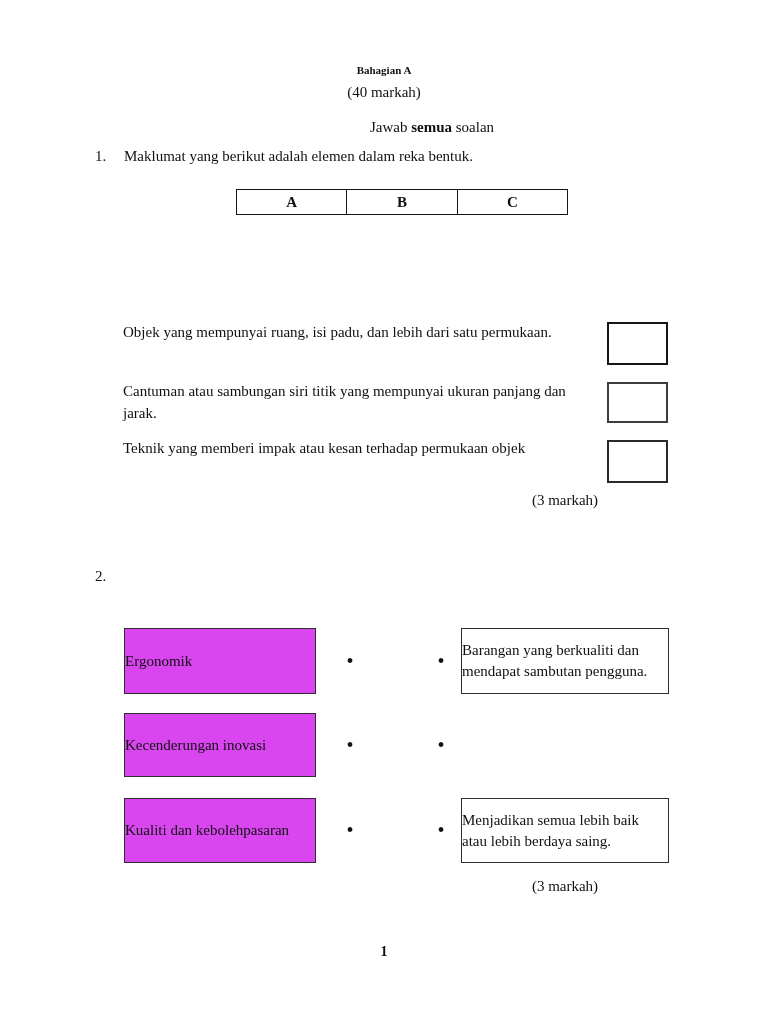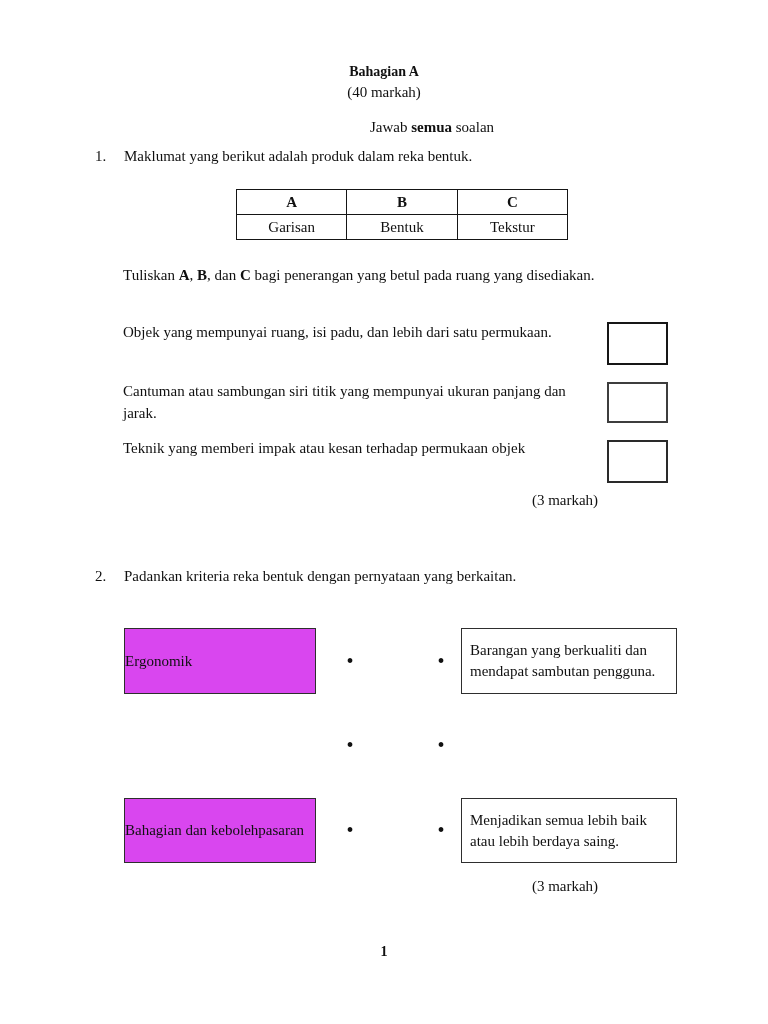--- a/index.html
+++ b/index.html
@@ -8,21 +8,21 @@
     width:768px;height:1024px;
     background:#ffffff;
     font-family:"Liberation Serif","DejaVu Serif",serif;
     color:#101010;
     font-size:15px;
     overflow:hidden;
   }
   .abs{position:absolute;}
   .center{left:0;width:768px;text-align:center;}
   
-  .title{top:64px;font-size:14px;font-weight:bold;}
+  .title{top:64px;font-size:11px;font-weight:bold;}
   .sub1{top:84px;}
   .sub2{top:119px;margin-left:48px;}
   
   .qnum{left:95px;width:28px;}
   .qtext{left:124px;}
   .q1-line{top:148px;}
   .q2-line{top:568px;}
   
   .el-table{
     left:236px;top:189px;width:332px;
@@ -56,21 +56,21 @@
   .critbox{
     position:absolute;left:124px;top:0;bottom:0;width:190px;
     border:1.5px solid #2e2e2e;background:#d946ef;
     display:flex;align-items:center;
     white-space:nowrap;
   }
   .stmtbox{
     position:absolute;left:461px;top:0;bottom:0;width:200px;
     border:1.5px solid #2e2e2e;background:#fff;
     display:flex;align-items:center;
-    padding-left:8px;padding-right:6px;
+    padding-left:0;padding-right:6px;
     line-height:21px;
   }
   .dot{
     position:absolute;top:0;bottom:0;width:12px;
     display:flex;align-items:center;justify-content:center;
     font-size:20px;color:#111;
   }
   .dotL{left:344px;}
   .dotR{left:435px;}
   
@@ -79,66 +79,60 @@
 </head>
 <body>
 
 <div class="page">
 
   <div class="abs center title">Bahagian A</div>
   <div class="abs center sub1">(40 markah)</div>
   <div class="abs center sub2"><span>Jawab </span><b>semua</b><span> soalan</span></div>
 
   <div class="abs qnum q1-line">1.</div>
-  <div class="abs qtext q1-line">Maklumat yang berikut adalah produk dalam reka bentuk.</div>
+  <div class="abs qtext q1-line">Maklumat yang berikut adalah elemen dalam reka bentuk.</div>
 
   <table class="abs el-table">
     <tbody>
         <tr>
       <th>A</th>
       <th>B</th>
       <th>C</th>
     </tr>
-    <tr>
-      <td>Garisan</td>
-      <td>Bentuk</td>
-      <td>Tekstur</td>
-    </tr>
   </tbody>
     </table>
 
-  <div class="abs wi"><span>Tuliskan </span><b>A</b><span>, </span><b>B</b><span>, dan </span><b>C</b><span> bagi penerangan yang betul pada ruang yang disediakan.</span></div>
 
   <div class="abs stmt s1">Objek yang mempunyai ruang, isi padu, dan lebih dari satu permukaan.</div>
   <div class="abs stmt s2">Cantuman atau sambungan siri titik yang mempunyai ukuran panjang dan jarak.</div>
   <div class="abs stmt s3">Teknik yang memberi impak atau kesan terhadap permukaan objek</div>
 
   <div class="abs ansbox b1"></div>
   <div class="abs ansbox b2"></div>
   <div class="abs ansbox b3"></div>
 
   <div class="abs marks m1">(3 markah)</div>
 
   <div class="abs qnum q2-line">2.</div>
-  <div class="abs qtext q2-line">Padankan kriteria reka bentuk dengan pernyataan yang berkaitan.</div>
 
   <div class="abs mrow r1">
     <div class="critbox">Ergonomik</div>
     <span class="dot dotL">•</span>
     <span class="dot dotR">•</span>
     <div class="stmtbox">Barangan yang berkualiti dan mendapat sambutan pengguna.</div>
   </div>
 
   <div class="abs mrow r2">
+    <div class="critbox">Kecenderungan inovasi</div>
     <span class="dot dotL">•</span>
     <span class="dot dotR">•</span>
   </div>
 
   <div class="abs mrow r3">
-    <div class="critbox">Bahagian dan kebolehpasaran</div>
+    <div class="critbox">Kualiti dan kebolehpasaran</div>
     <span class="dot dotL">•</span>
     <span class="dot dotR">•</span>
     <div class="stmtbox">Menjadikan semua lebih baik atau lebih berdaya saing.</div>
   </div>
 
   <div class="abs marks m2">(3 markah)</div>
 
   <div class="abs center pageno">1</div>
 
 </div>

